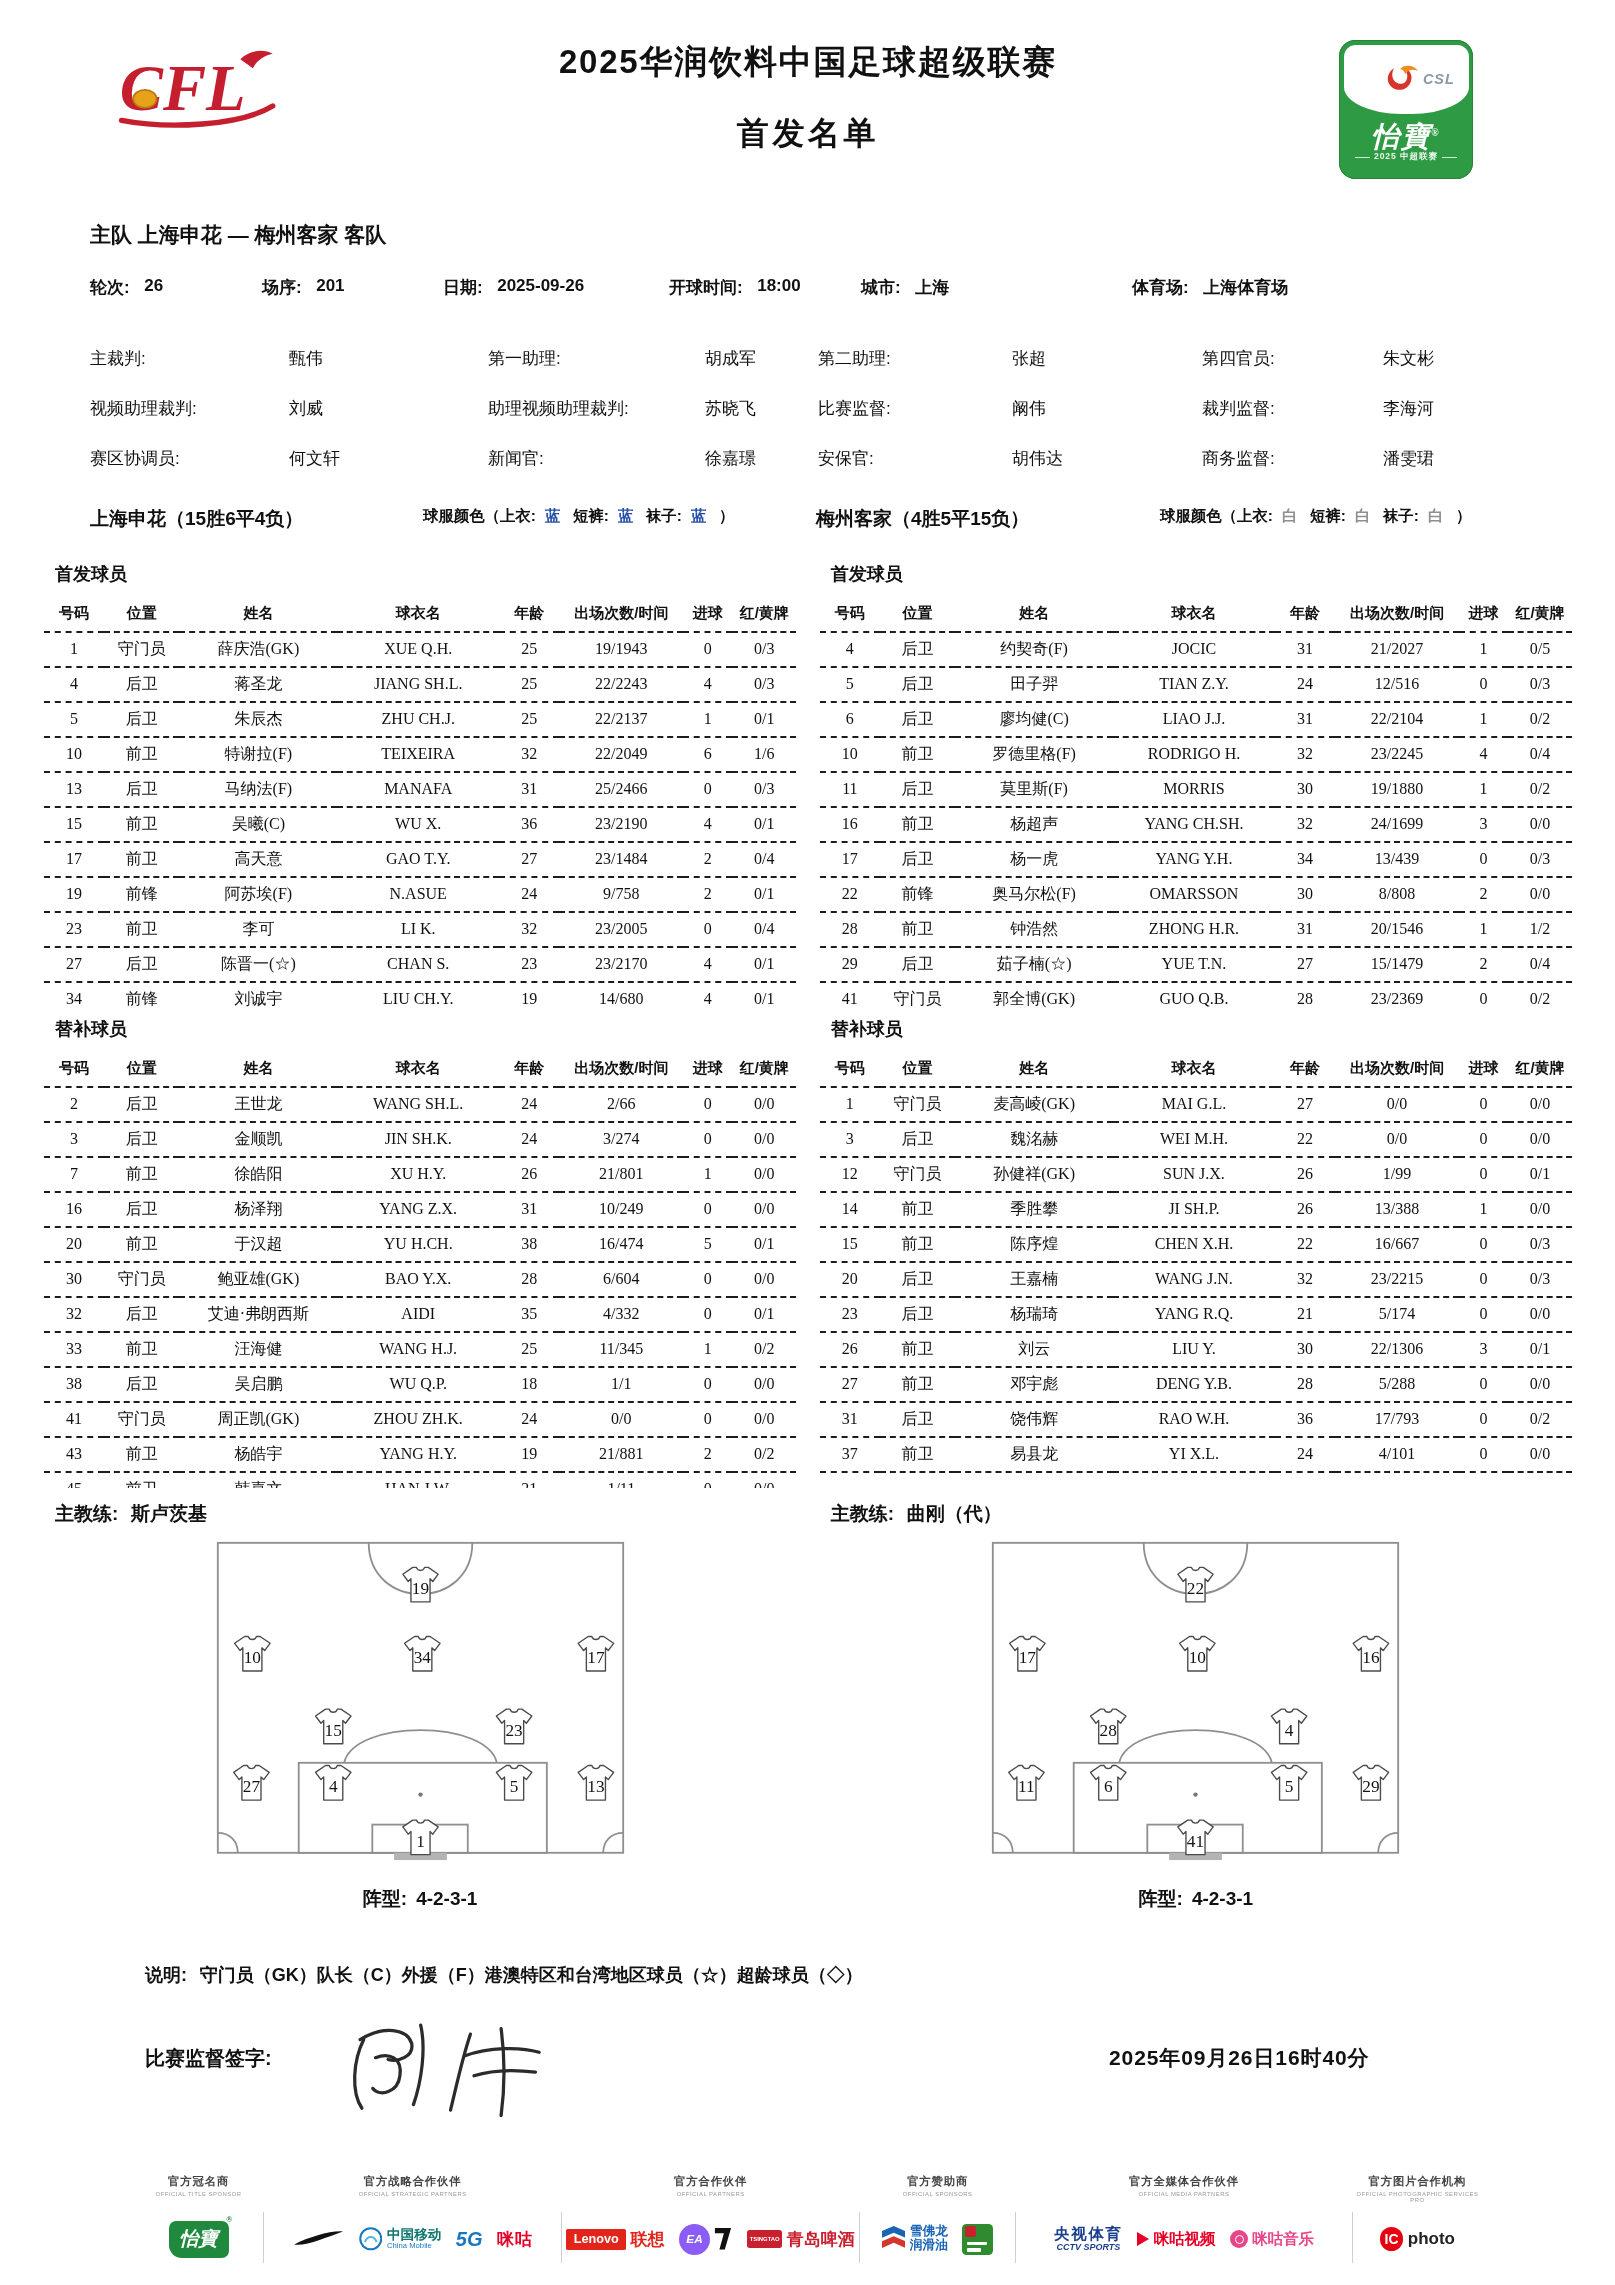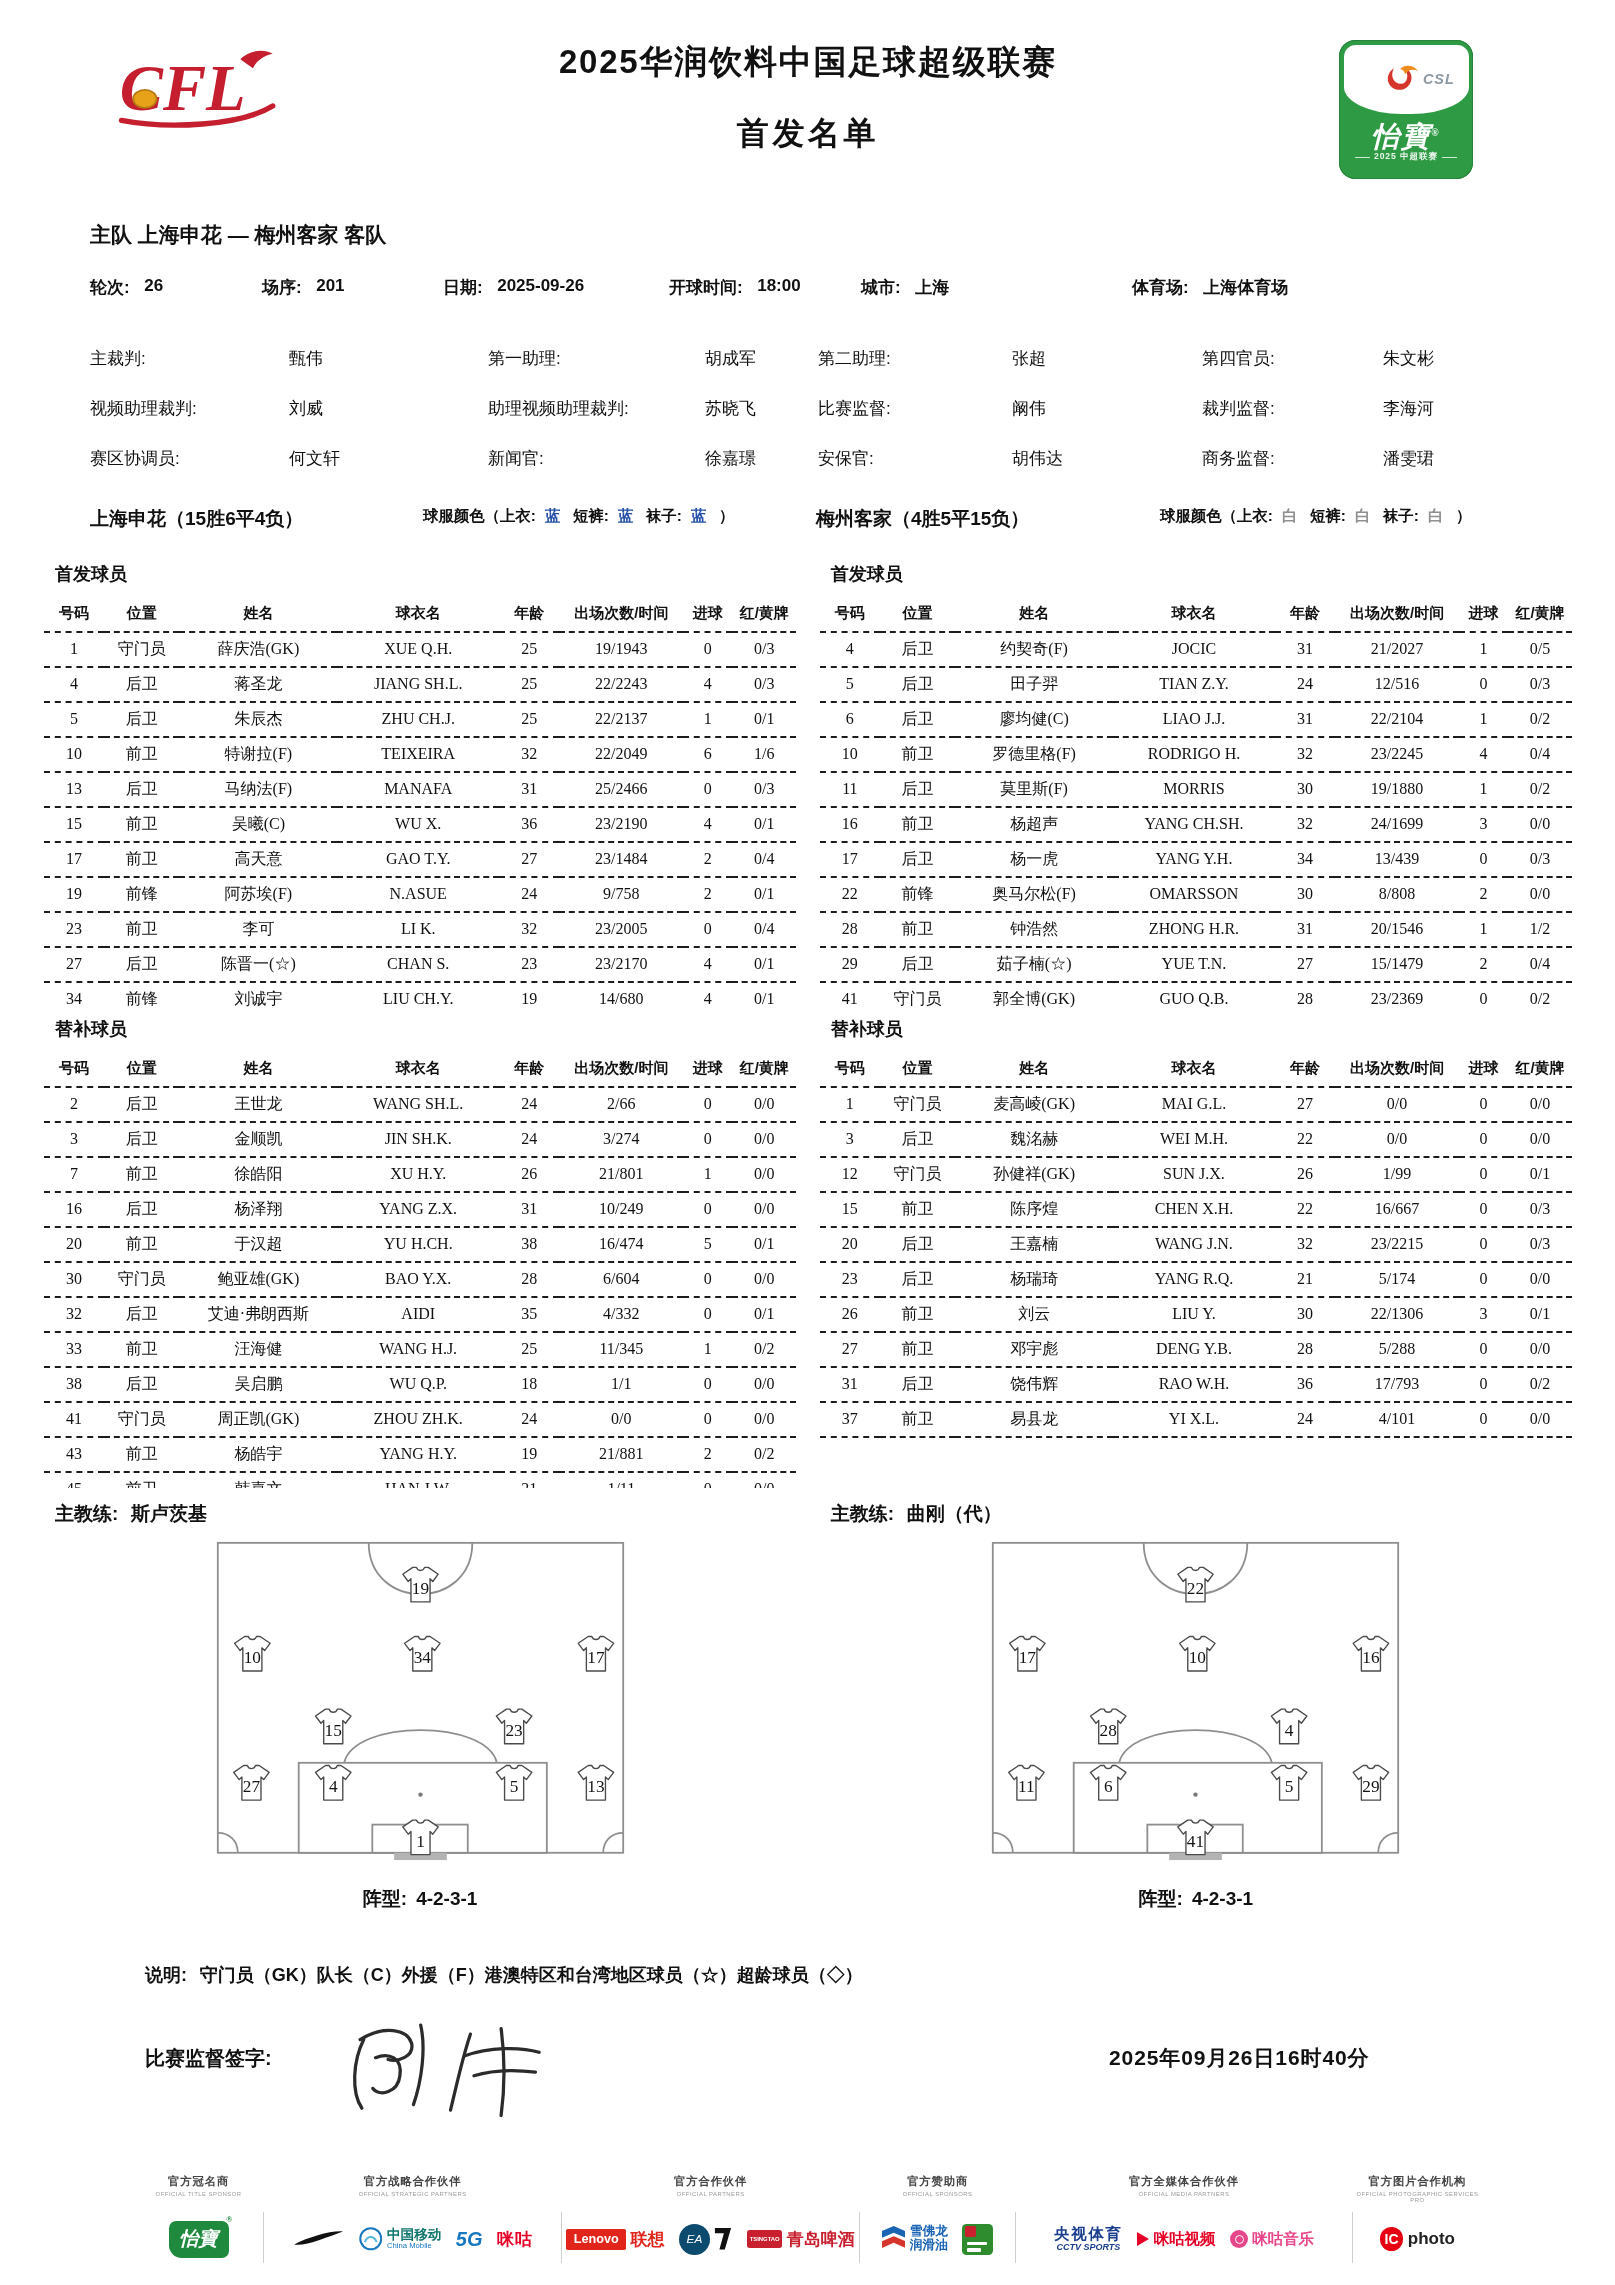--- a/index.html
+++ b/index.html
@@ -94,22 +94,22 @@
   .yibao-flag{background:#1f8a3d;color:#fff;border-radius:7.2px 7.2px 7.2px 12.7px;padding:5.4px 11px;
               font-family:"Liberation Serif",serif;font-style:italic;font-weight:700;font-size:19px;position:relative;}
   .yibao-flag .reg{position:absolute;right:-3.6px;top:-5.4px;color:#1f8a3d;font-size:8.1px;font-style:normal;}
   .cm-text{display:flex;flex-direction:column;line-height:1.05;}
   .cm-zh{color:#0f766e;font-weight:700;font-size:13.6px;}
   .cm-en{color:#1777c0;font-size:7.7px;}
   .fiveg{color:#1777c0;font-weight:700;font-size:20px;font-style:italic;}
   .migu{color:#e60027;font-weight:700;font-size:17px;letter-spacing:0.9px;}
   .lenovo-box{background:#e1251b;color:#fff;font-weight:700;font-size:12.7px;padding:3.6px 7.2px;border-radius:1.8px;}
   .lenovo-zh{color:#e1251b;font-weight:700;font-size:17px;}
-  .ea-circle{width:31px;height:31px;border-radius:50%;background:#0c4a6e;color:#fff;display:flex;align-items:center;
-             justify-content:center;font-weight:400;font-style:italic;font-size:11.8px;}
+  .ea-circle{width:31px;height:31px;border-radius:50%;background:#8b5cf6;color:#fff;display:flex;align-items:center;
+             justify-content:center;font-weight:700;font-style:italic;font-size:11.8px;}
   .tsing-box{background:#c8202f;color:#fff;font-size:5.9px;font-weight:700;padding:6.3px 2.7px;border-radius:2.7px;}
   .tsing-zh{color:#c8202f;font-weight:700;font-size:17px;}
   .chev-text{display:flex;flex-direction:column;line-height:1.1;color:#1a64b4;font-weight:700;font-size:12.7px;}
   .green-logo{width:31px;height:31px;background:#2e8b2e;border-radius:4.5px;position:relative;}
   .green-logo .tag{position:absolute;left:2.7px;top:2.7px;width:11px;height:11px;background:#c8202f;border-radius:1.8px;}
   .green-logo .bar1,.green-logo .bar2{position:absolute;left:4.5px;height:3.6px;background:#fff;border-radius:0.9px;}
   .green-logo .bar1{top:18px;width:20px;}
   .green-logo .bar2{top:24.4px;width:14.5px;}
   .cctv{display:flex;flex-direction:column;align-items:center;line-height:1.05;}
   .cctv-zh{color:#1b3f8f;font-weight:700;font-size:15.4px;letter-spacing:1.8px;}
@@ -796,20 +796,30 @@
                 <td>12</td>
                 <td>守门员</td>
                 <td>孙健祥(GK)</td>
                 <td>SUN J.X.</td>
                 <td>26</td>
                 <td>1/99</td>
                 <td>0</td>
                 <td>0/1</td>
               </tr>
               <tr>
+                <td>14</td>
+                <td>前卫</td>
+                <td>季胜攀</td>
+                <td>JI SH.P.</td>
+                <td>26</td>
+                <td>13/388</td>
+                <td>1</td>
+                <td>0/0</td>
+              </tr>
+              <tr>
                 <td>15</td>
                 <td>前卫</td>
                 <td>陈序煌</td>
                 <td>CHEN X.H.</td>
                 <td>22</td>
                 <td>16/667</td>
                 <td>0</td>
                 <td>0/3</td>
               </tr>
               <tr>

